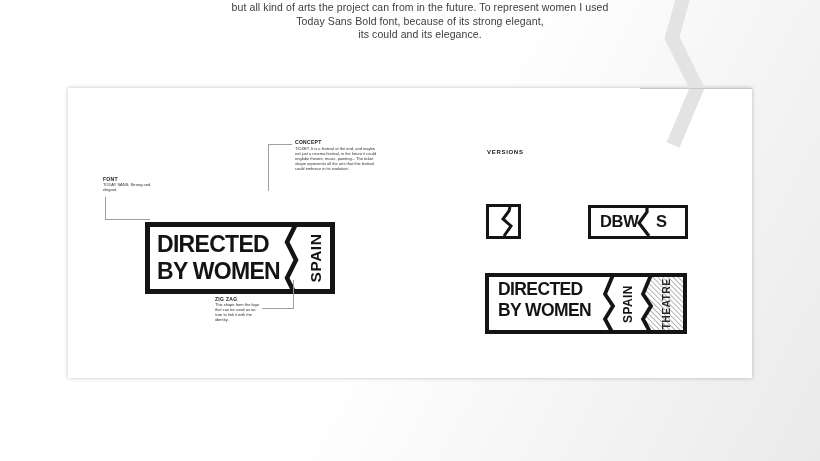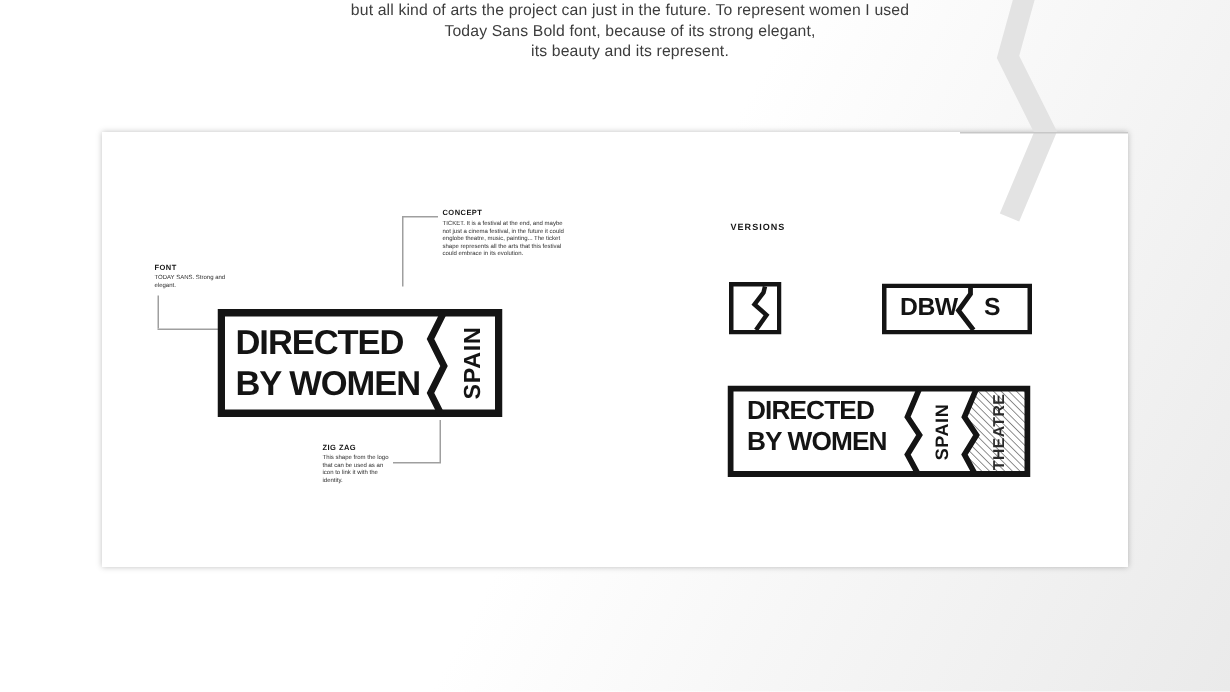--- a/index.html
+++ b/index.html
@@ -15,35 +15,35 @@
   .edge-patch { position:absolute; left:640px; top:88px; width:112px; height:1px;
                 background:#c7c7c7; z-index:4; }
   .card { position:absolute; left:68px; top:88px; width:684px; height:290px;
           background:#ffffff; box-shadow:0 0 4px rgba(0,0,0,0.25); z-index:1; }
   .card-inner { position:relative; width:100%; height:100%; }
 
   .ann-title { position:absolute; font-size:5px; font-weight:700; letter-spacing:0.3px; color:#161616; }
   .ann-body  { position:absolute; font-size:4px; line-height:4.9px; color:#2e2e2e; }
   .conn { position:absolute; background:#9f9f9f; }
 
-  .logo-box { position:absolute; }
+  .logo-box { position:absolute;margin-top:16px; }
   .logo-box svg { position:absolute; left:0; top:0; }
   .logo-text { position:absolute; font-weight:700; color:#141414; }
   .vertical { transform:rotate(-90deg); text-align:center; }
 
   .versions-title { position:absolute; left:419px; top:61px; font-size:6px; font-weight:700;
                     letter-spacing:0.7px; color:#161616; }
 </style>
 </head>
 <body>
 
 <div class="intro">
-  <div>but all kind of arts the project can just in the future. To represent women I used</div>
+  <div>but all kind of arts the project can from in the future. To represent women I used</div>
   <div>Today Sans Bold font, because of its strong elegant,</div>
-  <div>its beauty and its represent.</div>
+  <div>its could and its elegance.</div>
 </div>
 
 <svg class="deco-zigzag" width="70" height="170" viewBox="0 0 70 170">
   <polyline points="38,-8 22,50 47,100 23,157" fill="none" stroke="#e3e3e3" stroke-width="14"></polyline>
 </svg>
 <div class="edge-patch"></div>
 
 <div class="card">
   <div class="card-inner">
 

